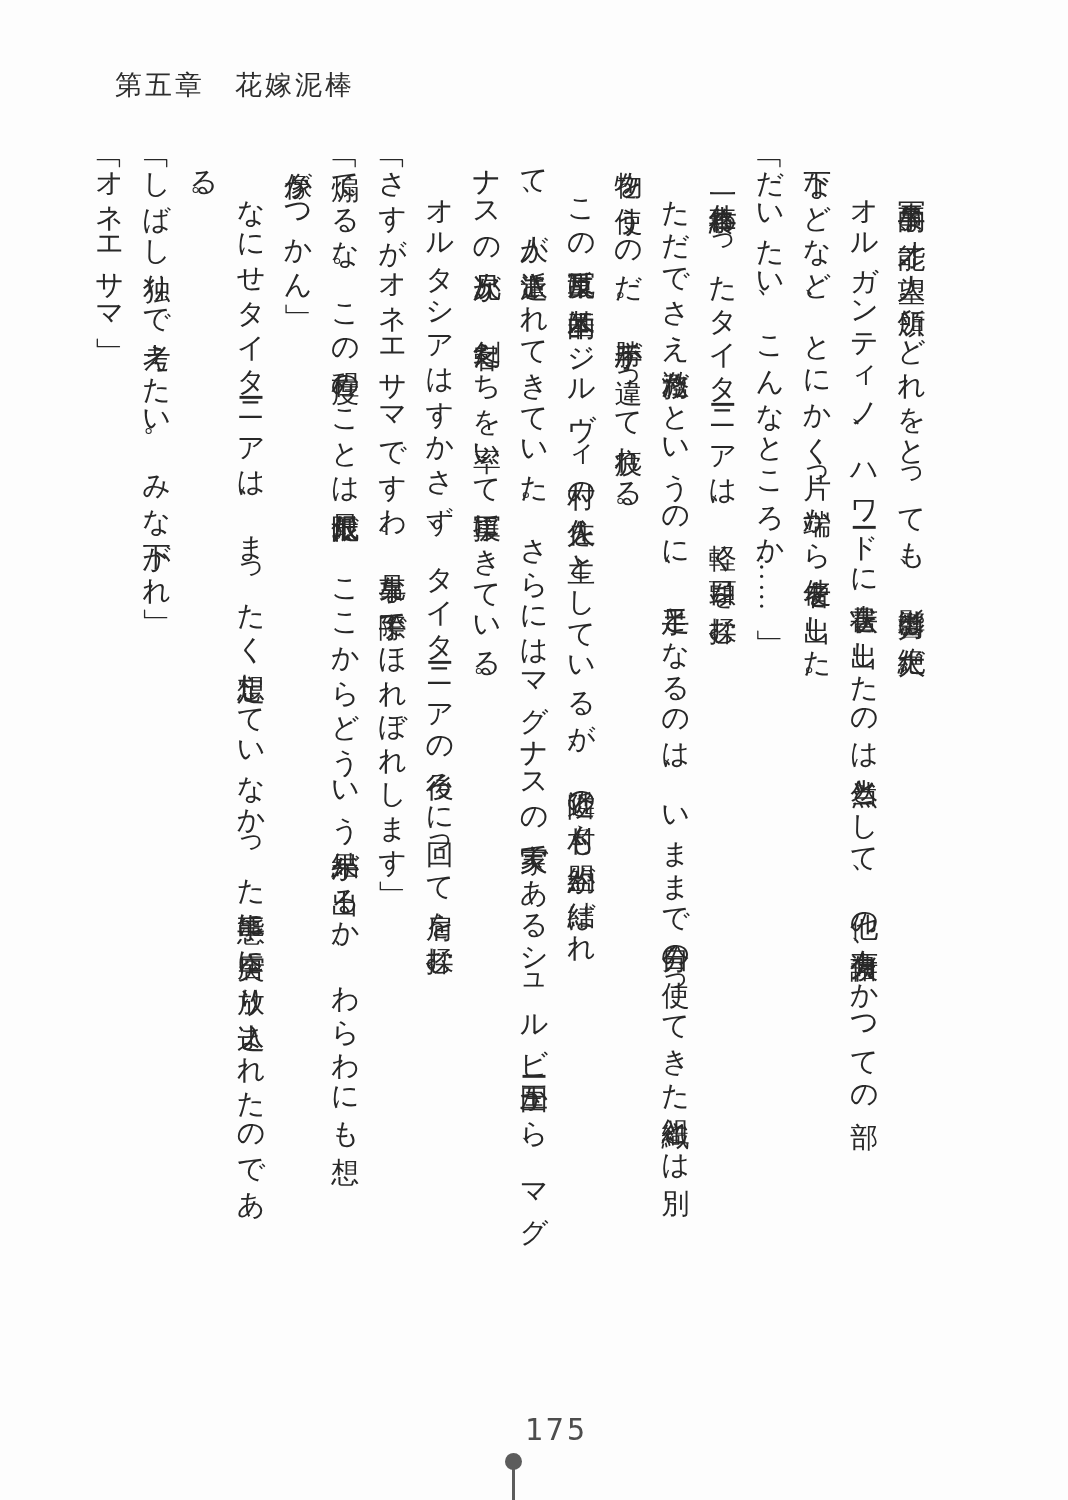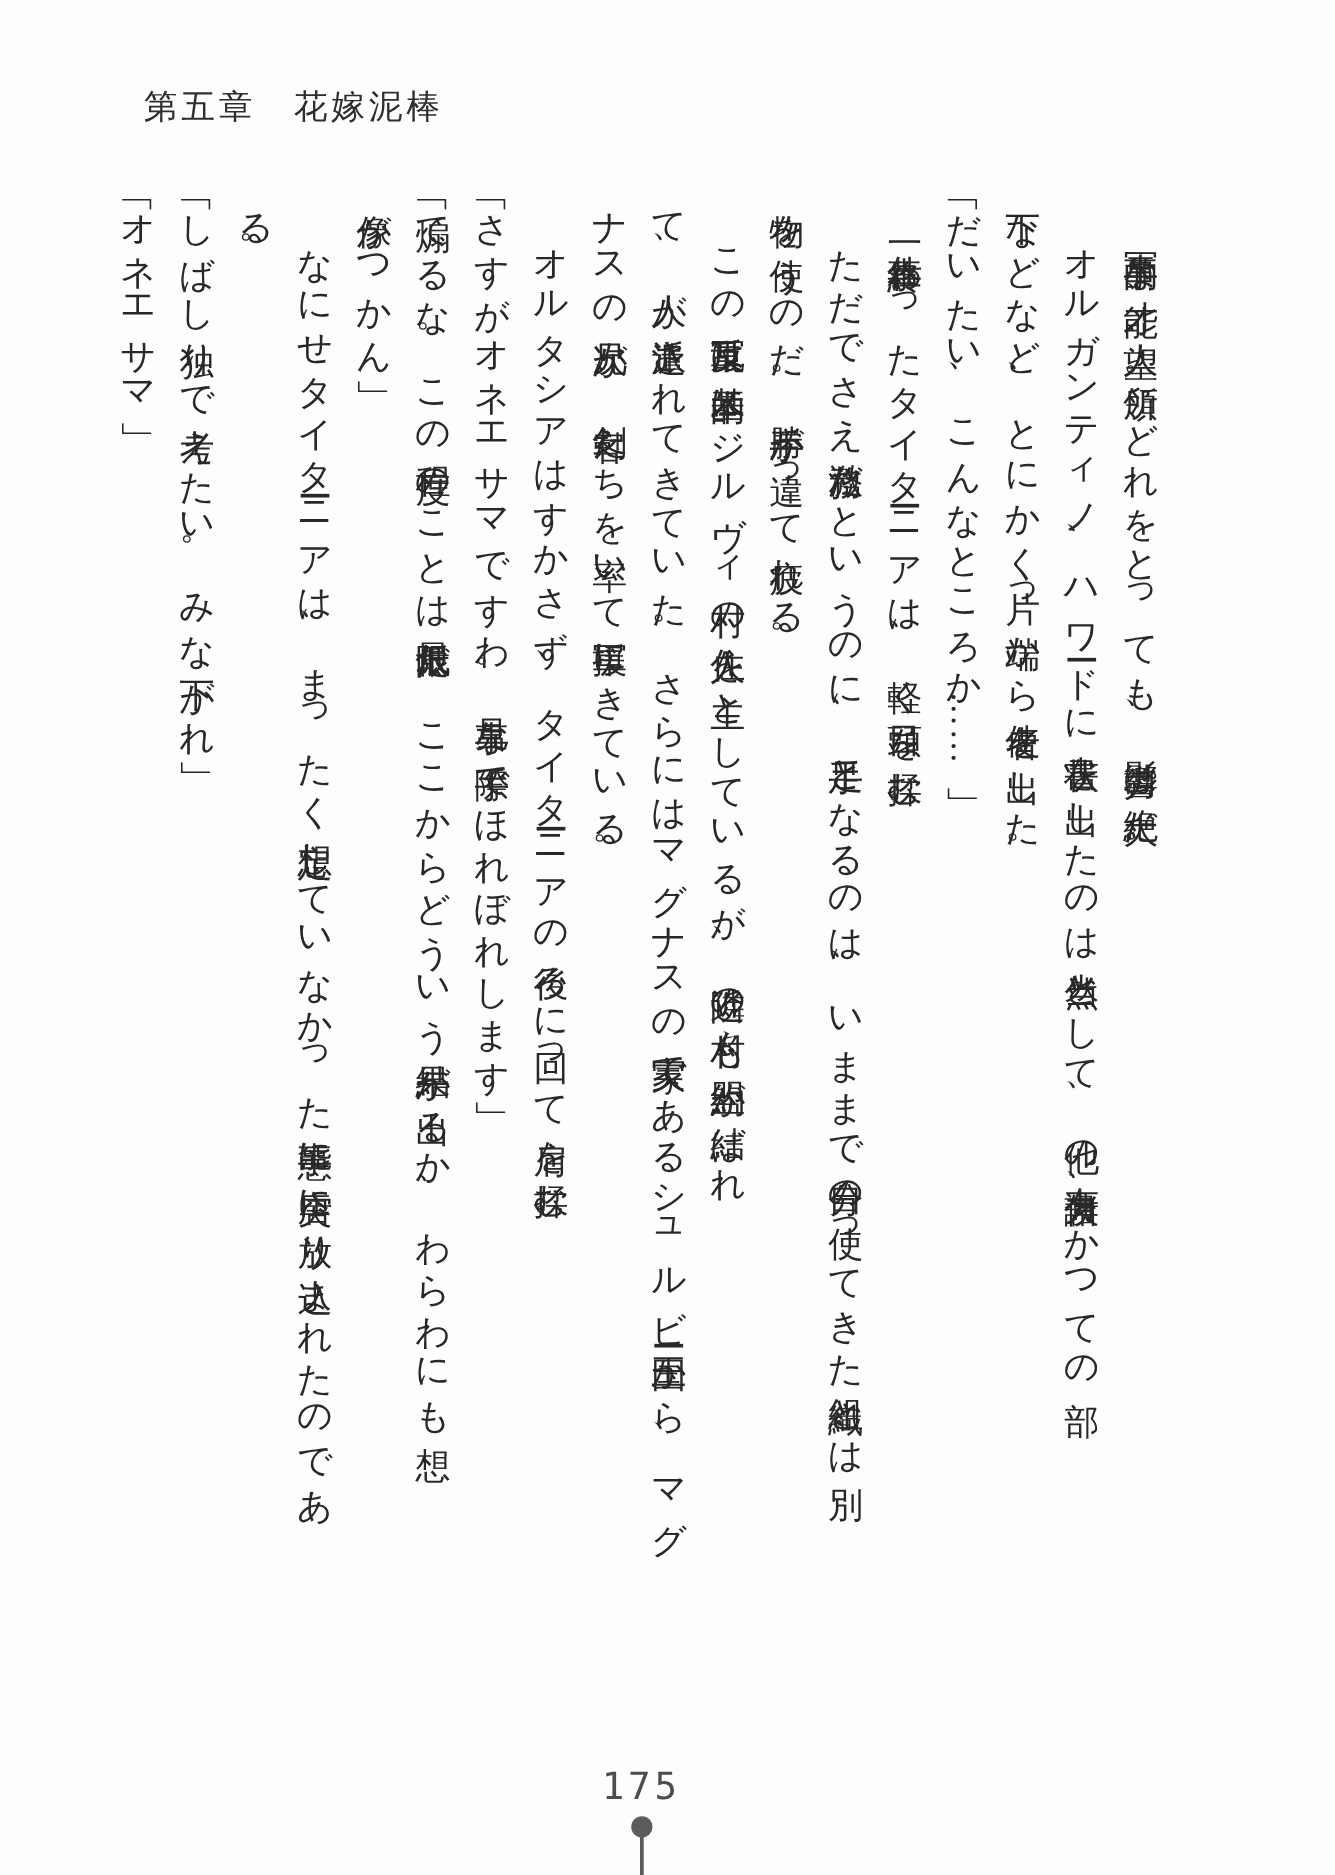--- a/index.html
+++ b/index.html
@@ -19,21 +19,21 @@
     position:absolute;
     writing-mode:vertical-rl;
     -webkit-writing-mode:vertical-rl;
     text-orientation:mixed;
     font-size:28px;line-height:32px;letter-spacing:1.8px;
     color:var(--ink,#282828);
     white-space:nowrap;
   }
   .folio{
     position:absolute;left:438px;top:1412px;width:150px;
-    text-align:center;
+    text-align:right;
     font-family:"DejaVu Sans Mono","Liberation Mono",monospace;
     font-size:30px;letter-spacing:3px;color:var(--folio,#4d4d4d);
   }
   .pin-head{
     position:absolute;left:505px;top:1453px;width:17px;height:17px;
     border-radius:50%;background:var(--marker,#5c5c5c);
   }
   .pin-stem{
     position:absolute;left:512px;top:1466px;width:3px;height:34px;
     background:var(--marker,#5c5c5c);

